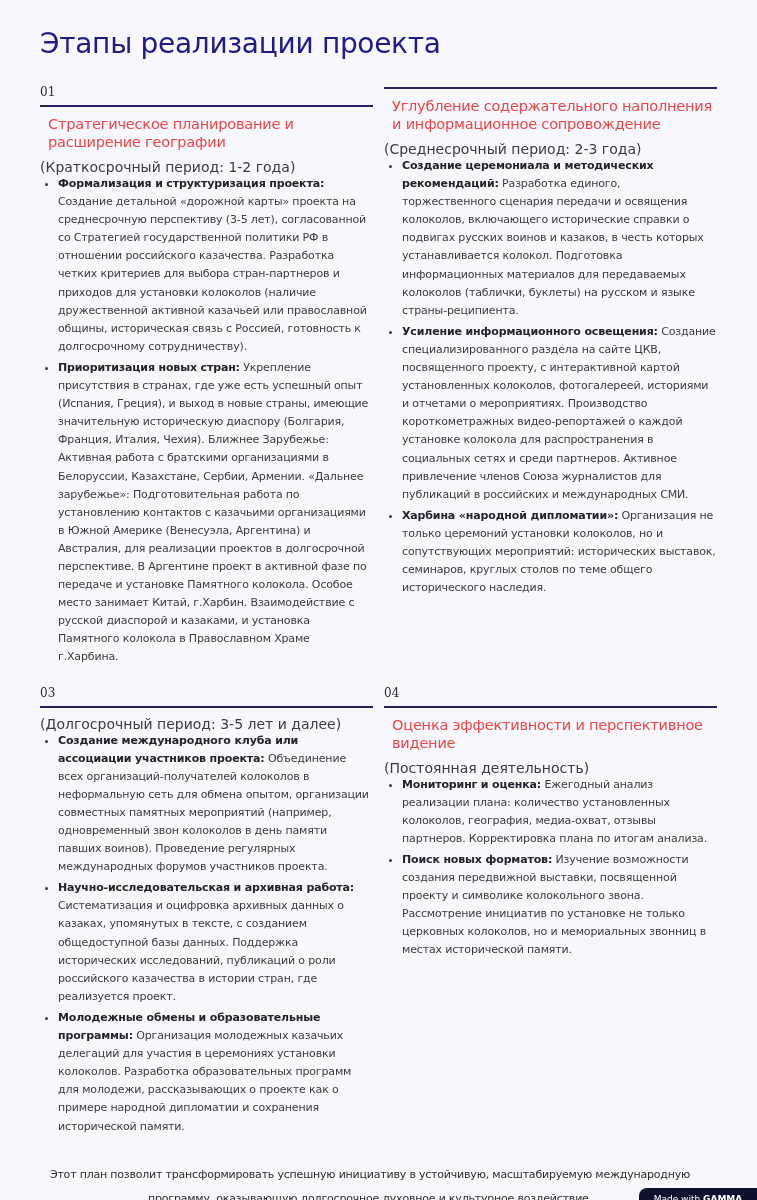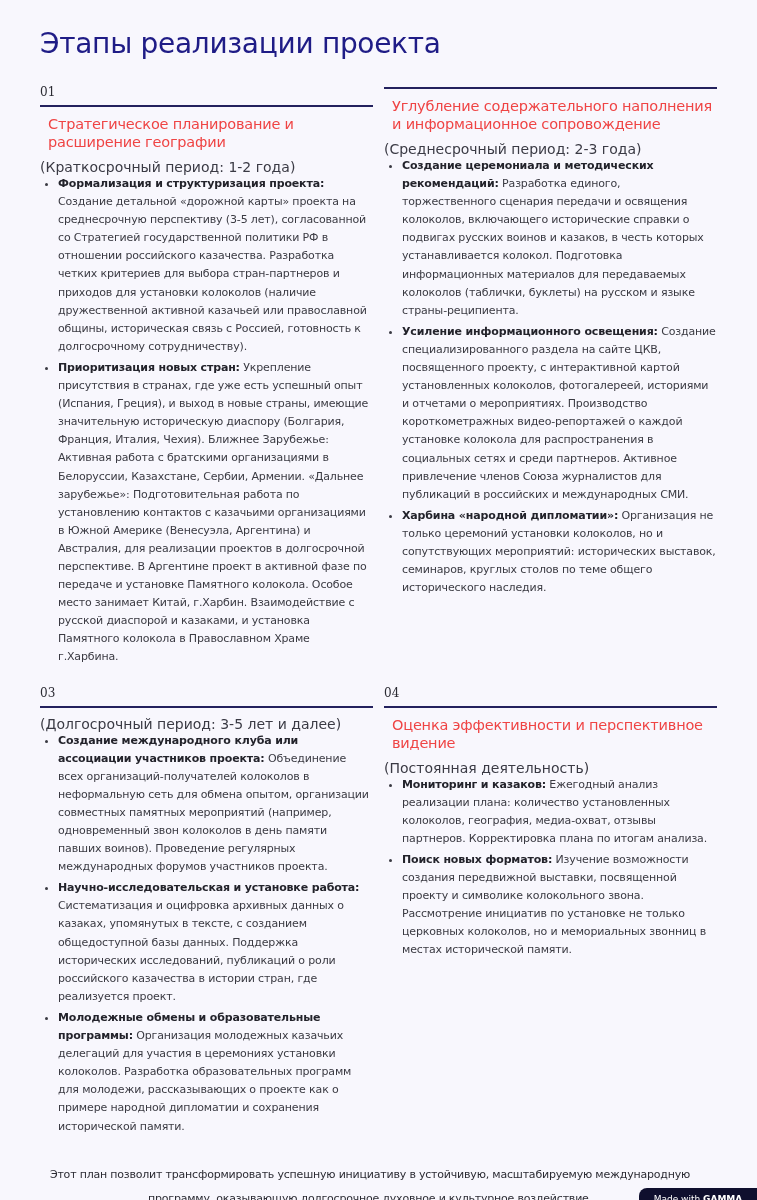--- a/index.html
+++ b/index.html
@@ -85,32 +85,32 @@
         <li><b>Харбина «народной дипломатии»:</b><span> Организация не только церемоний установки колоколов, но и сопутствующих мероприятий: исторических выставок, семинаров, круглых столов по теме общего исторического наследия.</span></li>
       </ul>
     </section>
 
     <section class="stage row2">
       <div class="num">03</div>
       <div class="rule"></div>
       <div class="period">(Долгосрочный период: 3-5 лет и далее)</div>
       <ul>
         <li><b>Создание международного клуба или ассоциации участников проекта:</b><span> Объединение всех организаций-получателей колоколов в неформальную сеть для обмена опытом, организации совместных памятных мероприятий (например, одновременный звон колоколов в день памяти павших воинов). Проведение регулярных международных форумов участников проекта.</span></li>
-        <li><b>Научно-исследовательская и установке работа:</b><span> Систематизация и оцифровка архивных данных о казаках, упомянутых в тексте, с созданием общедоступной базы данных. Поддержка исторических исследований, публикаций о роли российского казачества в истории стран, где реализуется проект.</span></li>
+        <li><b>Научно-исследовательская и архивная работа:</b><span> Систематизация и оцифровка архивных данных о казаках, упомянутых в тексте, с созданием общедоступной базы данных. Поддержка исторических исследований, публикаций о роли российского казачества в истории стран, где реализуется проект.</span></li>
         <li><b>Молодежные обмены и образовательные программы:</b><span> Организация молодежных казачьих делегаций для участия в церемониях установки колоколов. Разработка образовательных программ для молодежи, рассказывающих о проекте как о примере народной дипломатии и сохранения исторической памяти.</span></li>
       </ul>
     </section>
 
     <section class="stage row2">
       <div class="num">04</div>
       <div class="rule"></div>
       <h3 class="stage-title">Оценка эффективности и перспективное видение</h3>
       <div class="period">(Постоянная деятельность)</div>
       <ul>
-        <li><b>Мониторинг и казаков:</b><span> Ежегодный анализ реализации плана: количество установленных колоколов, география, медиа-охват, отзывы партнеров. Корректировка плана по итогам анализа.</span></li>
+        <li><b>Мониторинг и оценка:</b><span> Ежегодный анализ реализации плана: количество установленных колоколов, география, медиа-охват, отзывы партнеров. Корректировка плана по итогам анализа.</span></li>
         <li><b>Поиск новых форматов:</b><span> Изучение возможности создания передвижной выставки, посвященной проекту и символике колокольного звона. Рассмотрение инициатив по установке не только церковных колоколов, но и мемориальных звонниц в местах исторической памяти.</span></li>
       </ul>
     </section>
   </div>
 </div>
 
 <p class="footer">Этот план позволит трансформировать успешную инициативу в устойчивую, масштабируемую международную программу, оказывающую долгосрочное духовное и культурное воздействие.</p>
 
 <a class="badge"><span>Made with </span><b>GAMMA</b></a>
 

